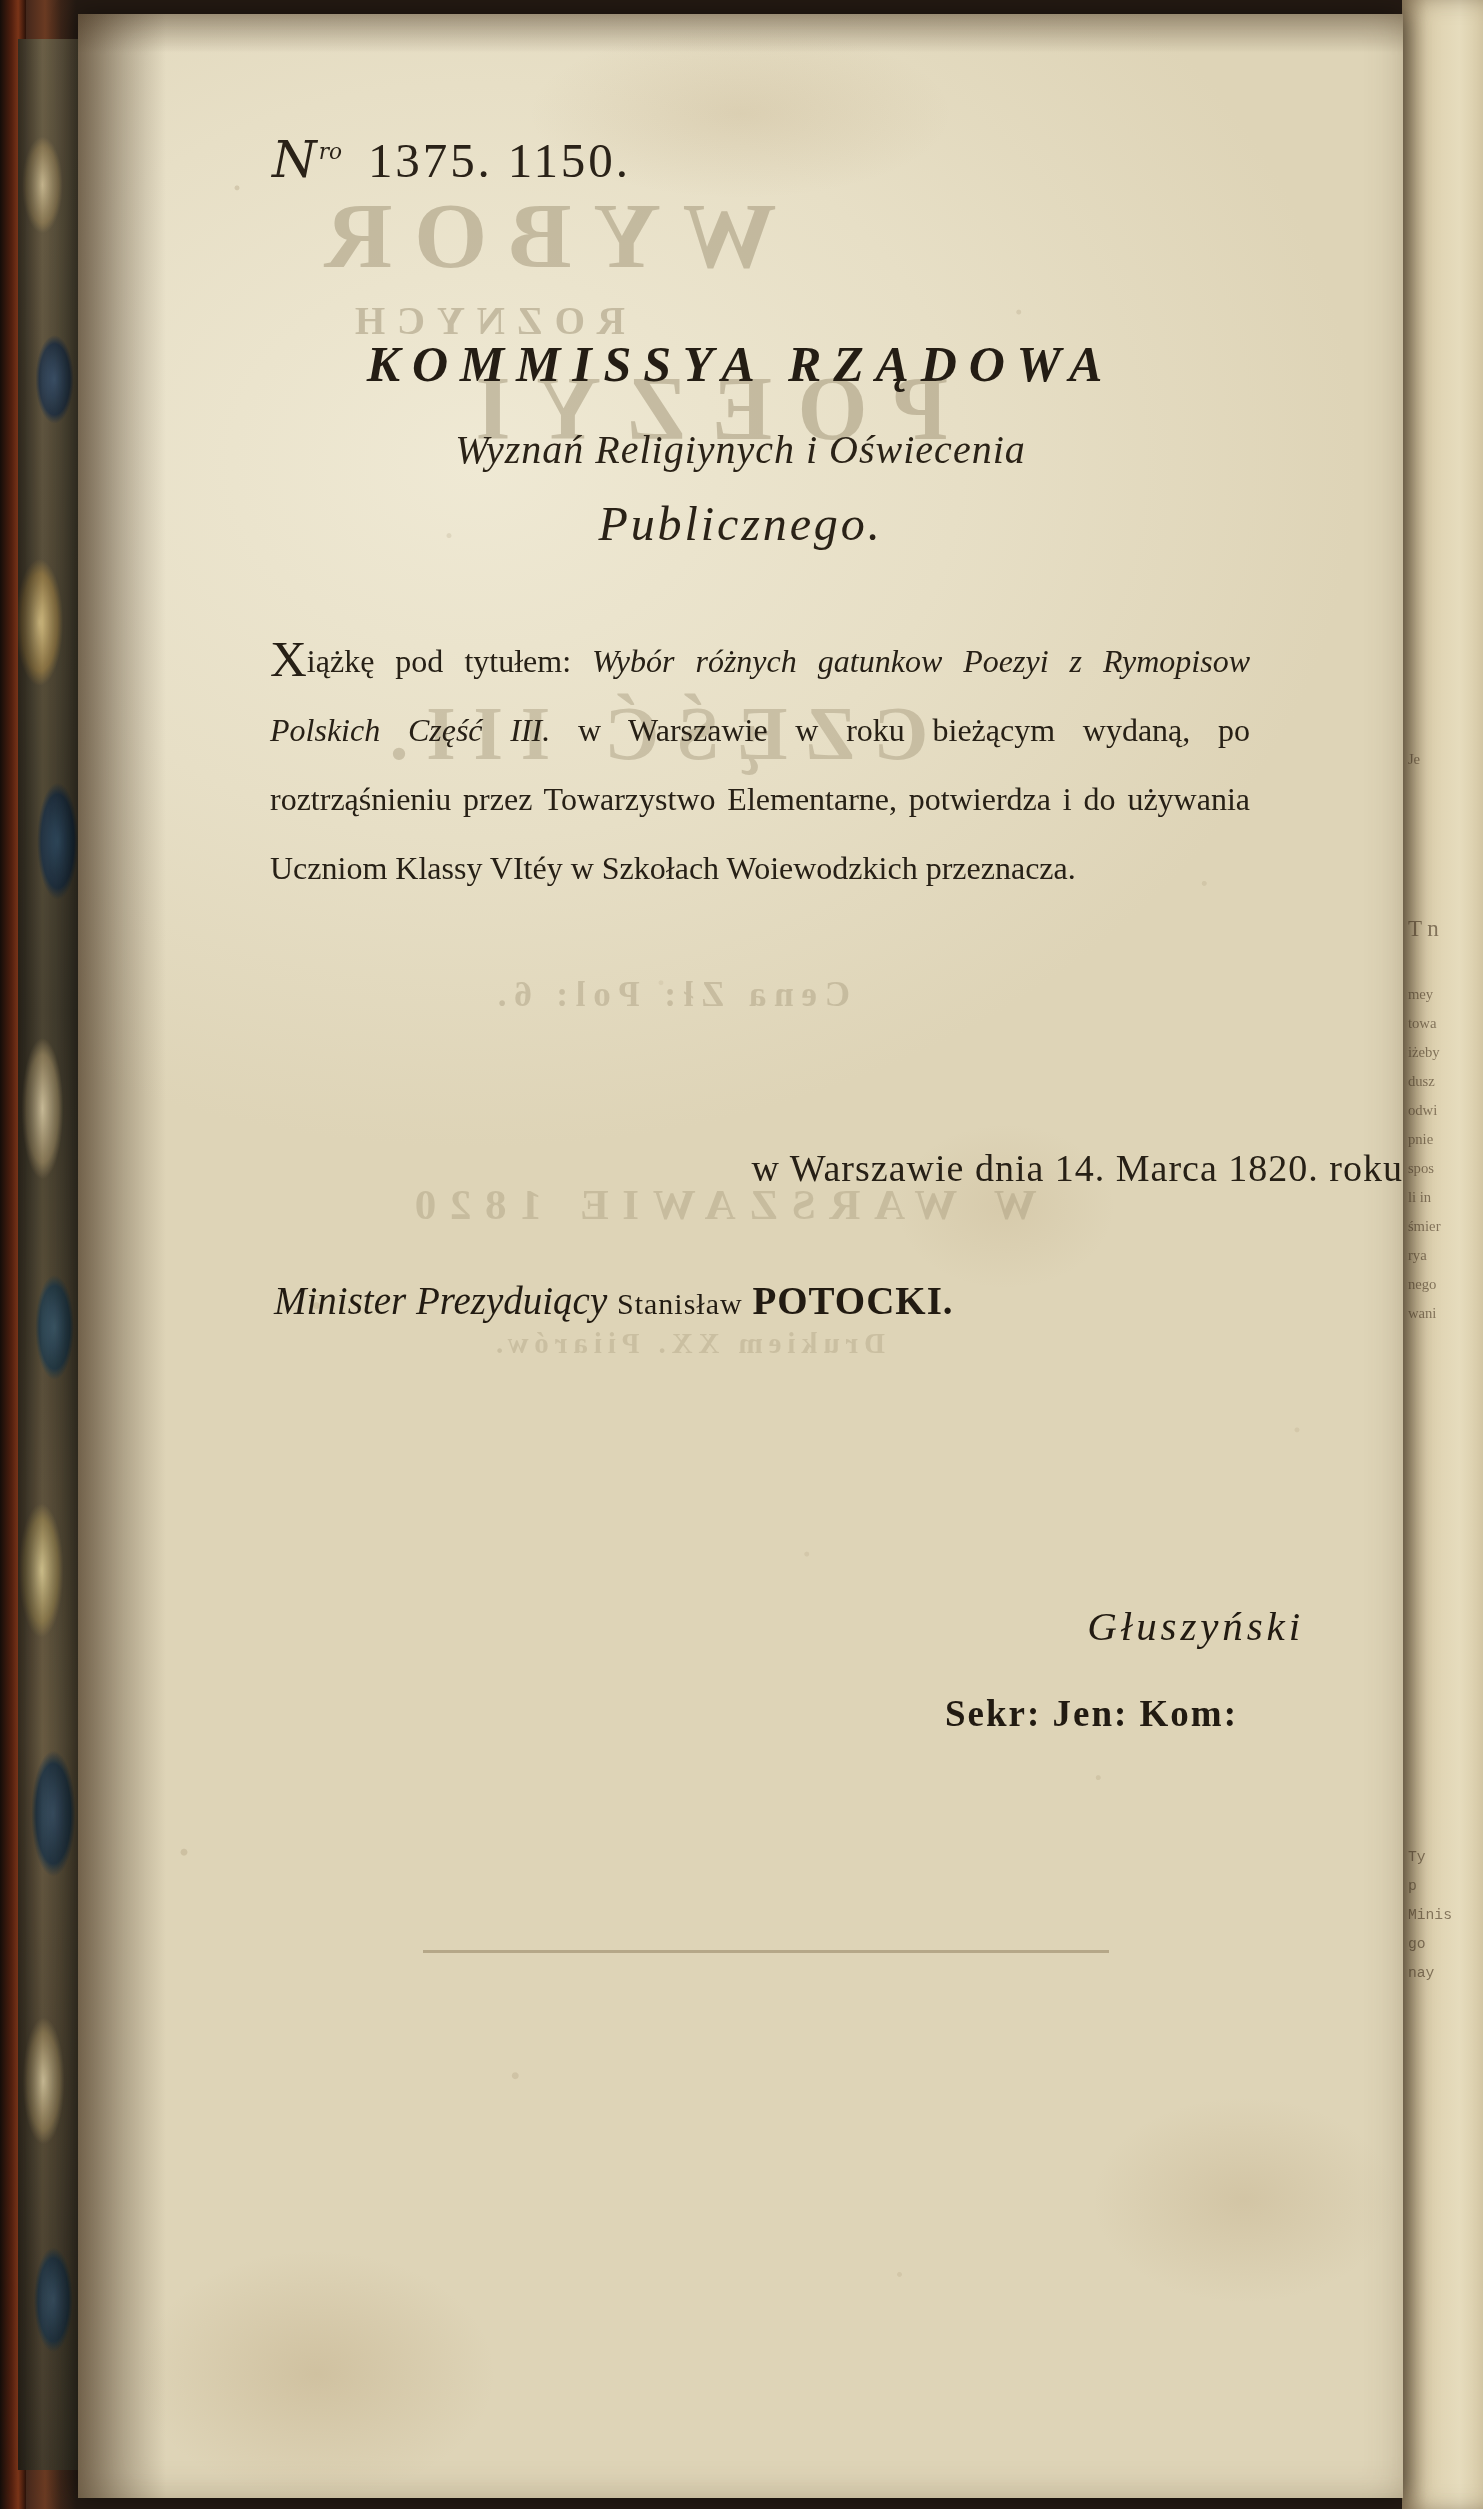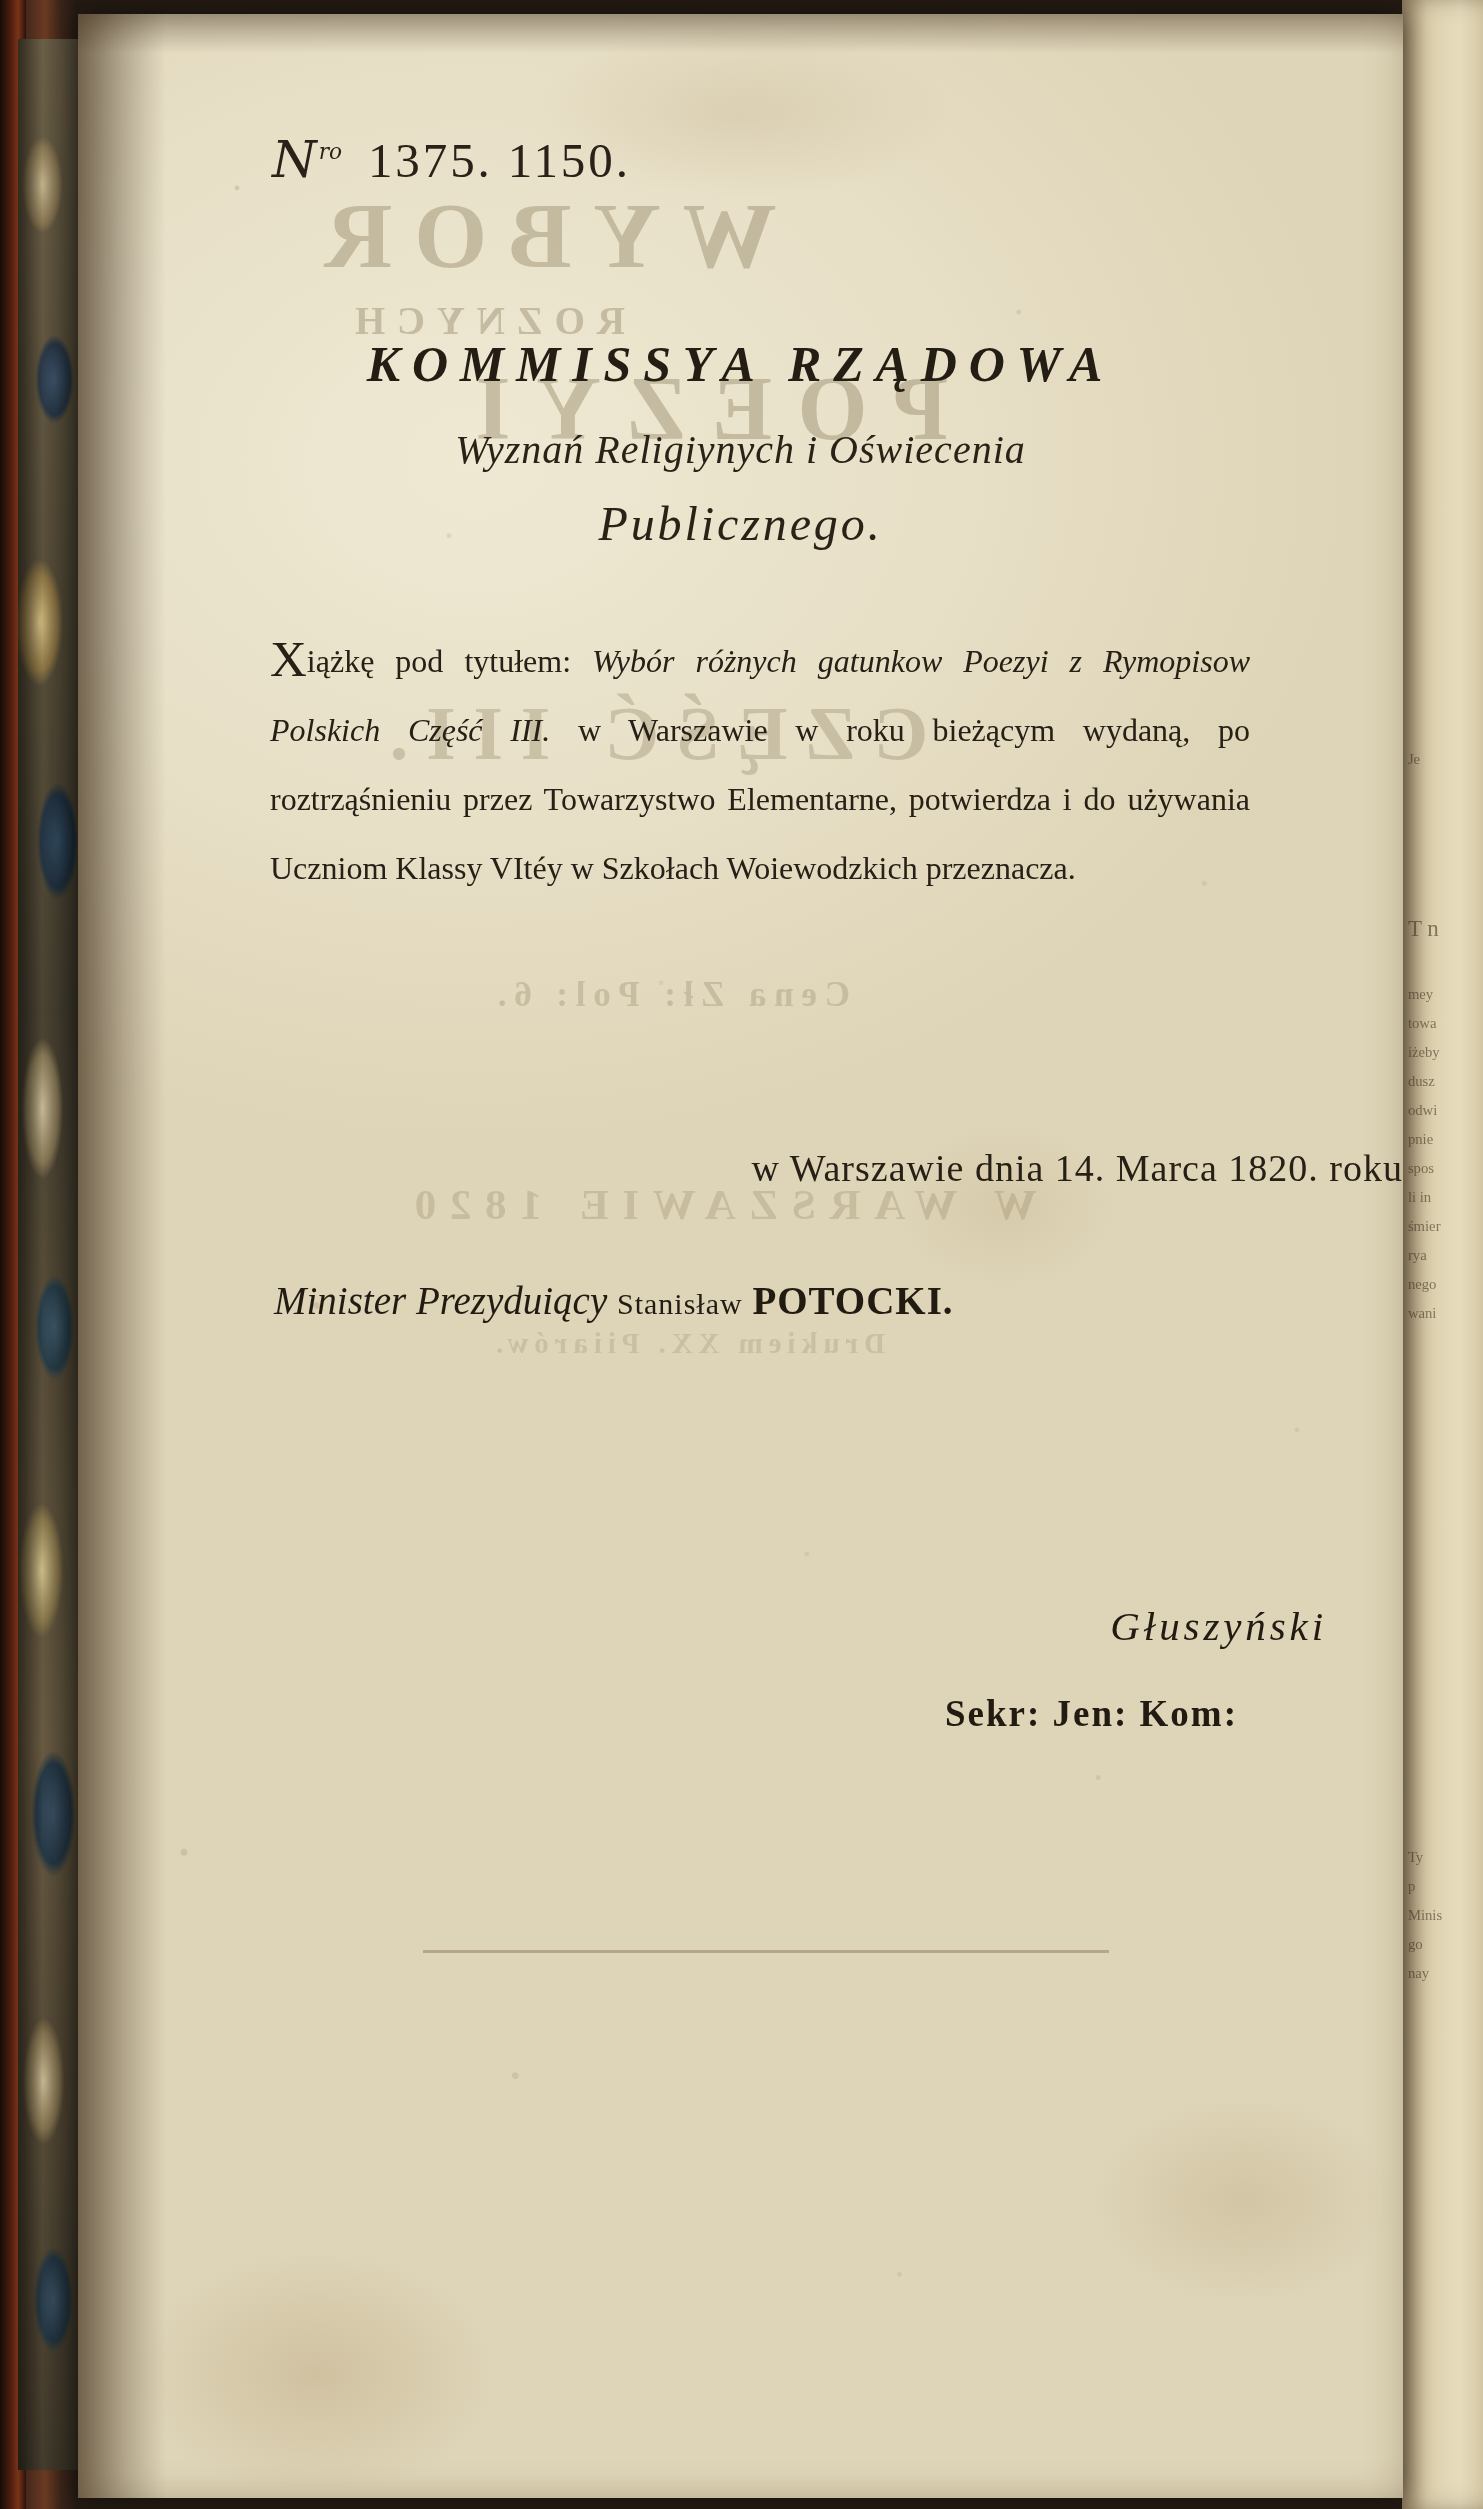--- a/index.html
+++ b/index.html
@@ -89,21 +89,21 @@
     color: #4b3a26;
     font-size: 14.7px;
     line-height: 29px;
     opacity: .62;
     font-family: "Liberation Serif", serif;
     white-space: pre-wrap;
     word-break: break-all;
   }
   .right-page .rtext.block1 { top: 745px; }
   .right-page .rtext.block2 { top: 912px; }
-  .right-page .rtext.block3 { top: 1784px; }
+  .right-page .rtext.block3 { top: 1784px; font-family: Liberation Mono, monospace; }
   .right-page .rtext.big {
     font-size: 23px;
     line-height: 33px;
   }
 
   
   .page {
     position: absolute;
     left: 78px;
     top: 13.7px;
@@ -286,21 +286,21 @@
     font-weight: bold;
     letter-spacing: 1px;
   }
 
   .signature {
     position: absolute;
     top: 1588px;
     left: 0;
     width: 100%;
     text-align: right;
-    padding-right: 76px;
+    padding-right: 99px;
     box-sizing: border-box;
     font-size: 41px;
     font-style: italic;
     letter-spacing: 3.9px;
     color: #221b12;
   }
   .sig-title {
     position: absolute;
     top: 1678px;
     left: 0;

